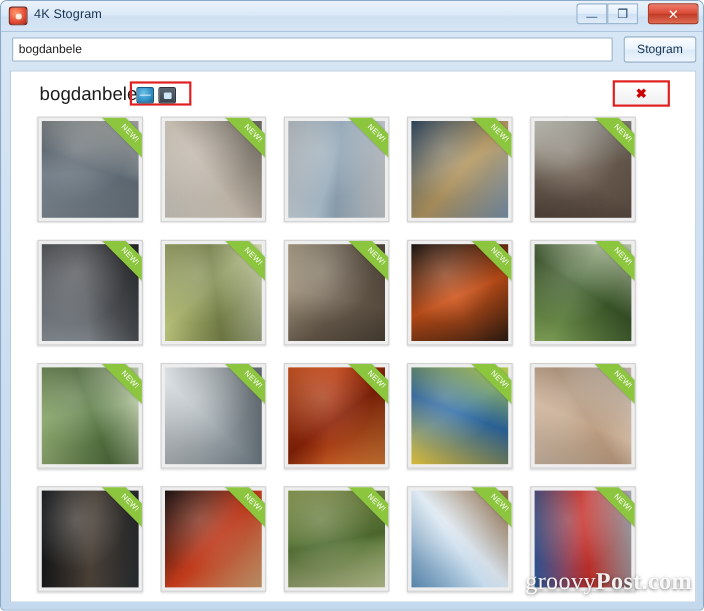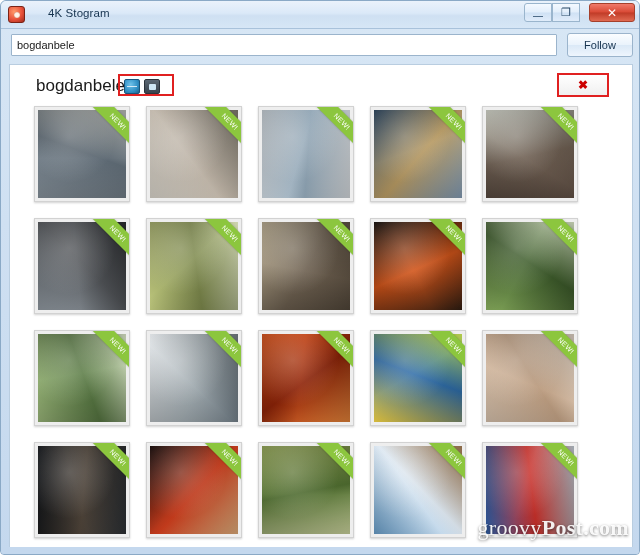--- a/index.html
+++ b/index.html
@@ -56,21 +56,20 @@
     background: #fff3e8;
     box-shadow: inset 0 0 1px #b04426;
   }
   #window-title {
     position: absolute;
     left: 30px; top: 6px;
     font-size: 11.5px;
     color: #16334f;
     font-family: "Liberation Sans", sans-serif;
     letter-spacing: .1px;
-    margin-left: 17px;
   }
   .win-btn {
     position: absolute;
     top: 2px;
     width: 28px;
     height: 19px;
     box-sizing: border-box;
     border: 1px solid #9ab5cd;
     background: linear-gradient(to bottom, #f4f9ff 0%, #e2eefb 48%, #cfe1f4 52%, #e0ecfa 100%);
     border-radius: 3px;
@@ -301,21 +300,21 @@
     <div class="win-btn" id="btn-max">
       <div class="win-glyph">❐</div>
     </div>
     <div class="win-btn" id="btn-close">
       <div class="win-glyph">✕</div>
     </div>
   </div>
 
   <div id="toolbar">
     <input id="search-input" type="text" value="bogdanbele" style="">
-    <div id="follow-button">Follow</div>
+    <div id="follow-button">Stogram</div>
   </div>
 
   <div id="content-panel">
 
     <div id="profile-name">bogdanbele</div>
 
     <div id="icon-group">
       <div class="small-icon" id="globe-icon"></div>
       <div class="small-icon" id="photo-icon"></div>
     </div>

